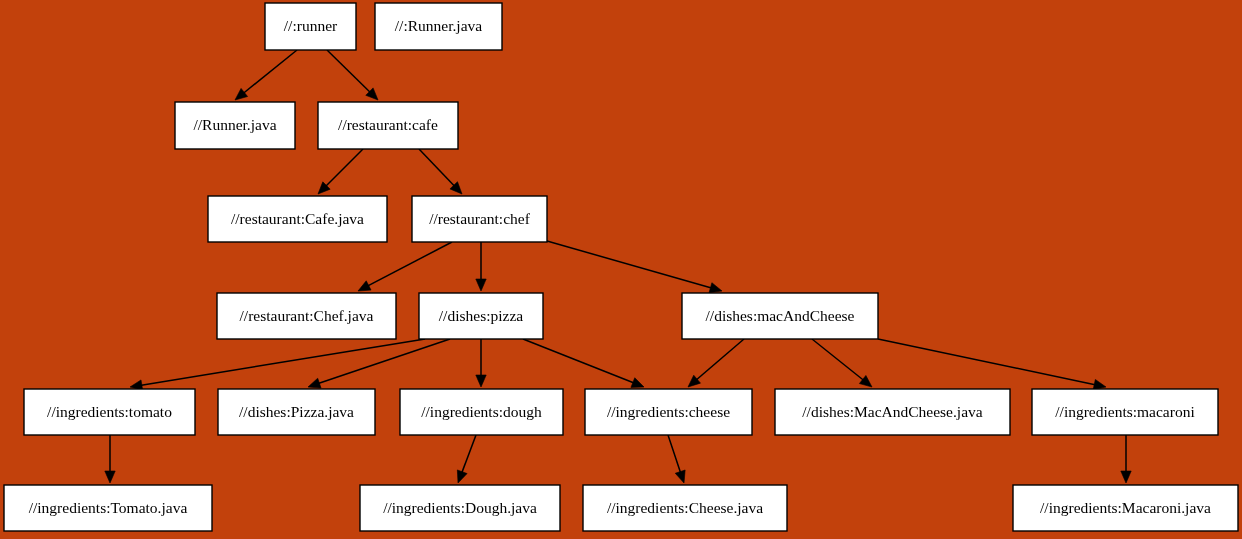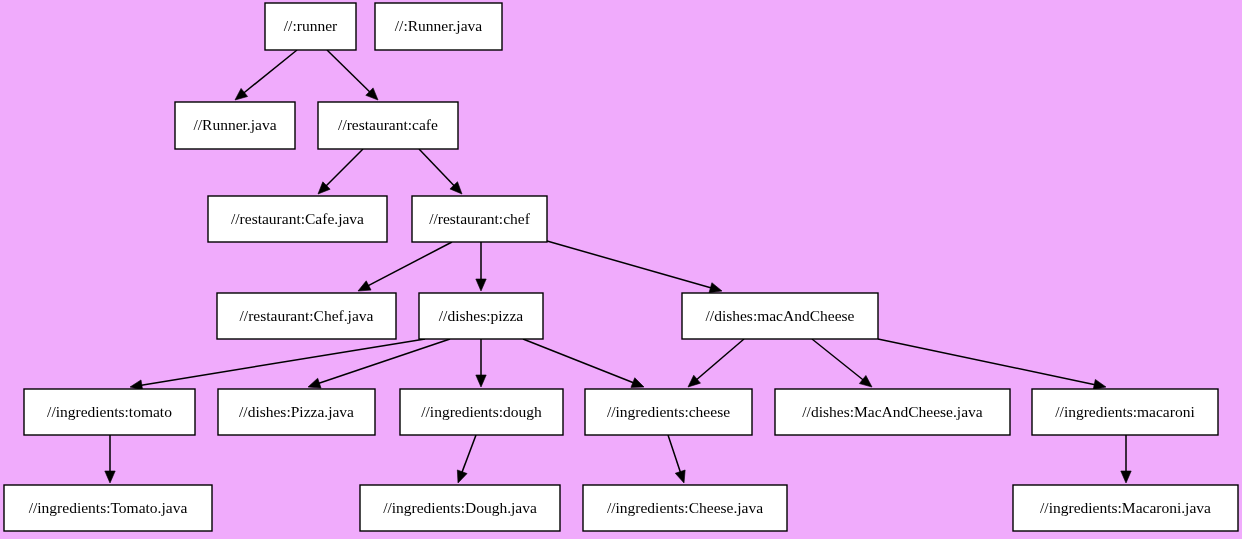--- a/index.html
+++ b/index.html
@@ -5,21 +5,21 @@
 <style>
   html, body {
     margin: 0;
     padding: 0;
     background: #ffffff;
   }
   #graph-root {
     position: relative;
     width: 1242px;
     height: 539px;
-    background: #f0abfc;
+    background: #c2410c;
     overflow: hidden;
     font-family: "Liberation Serif", "DejaVu Serif", serif;
   }
   #graph-svg {
     position: absolute;
     top: 0;
     left: 0;
     width: 1242px;
     height: 539px;
     display: block;

